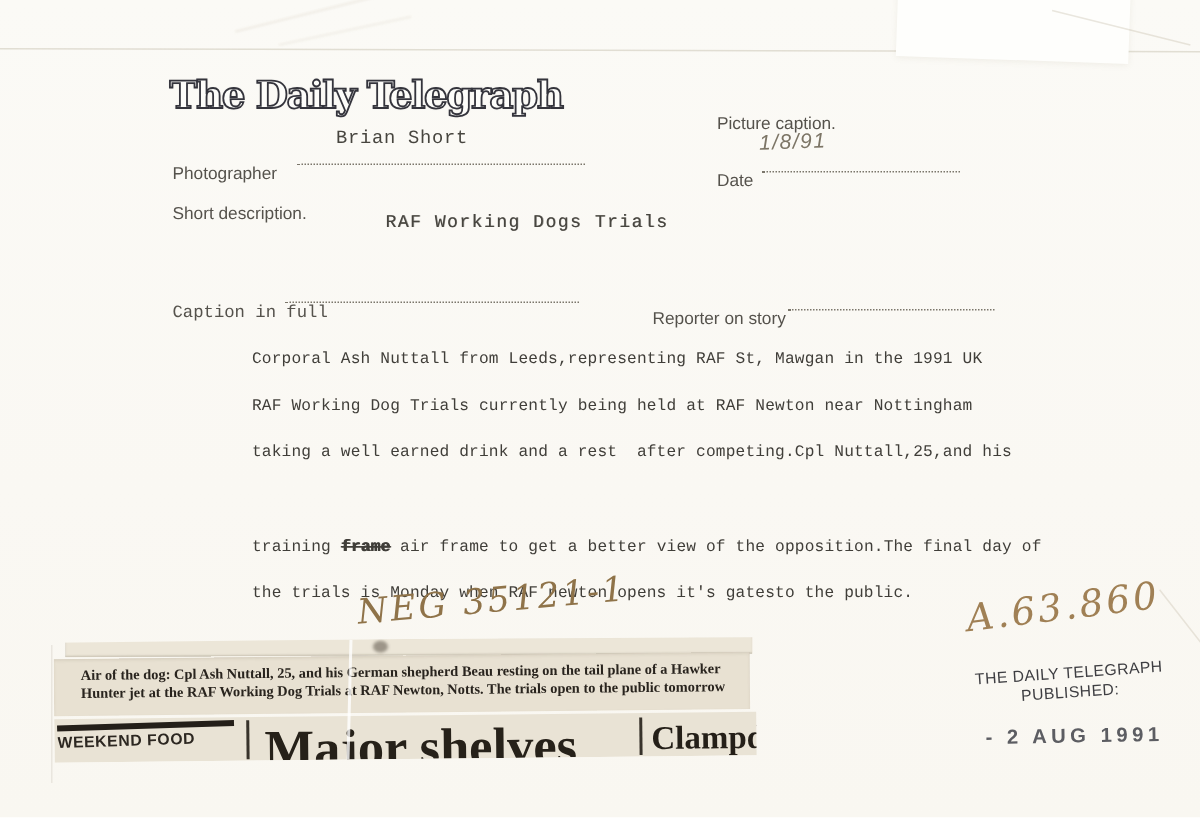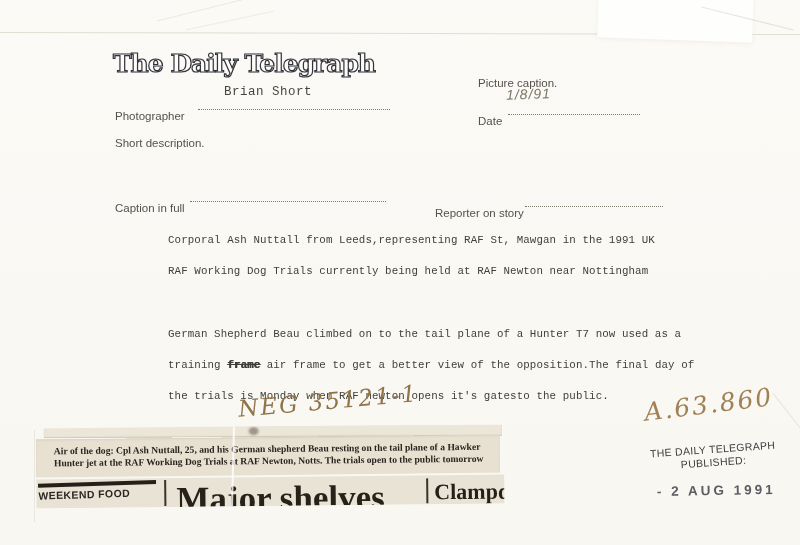--- a/index.html
+++ b/index.html
@@ -91,31 +91,32 @@
   <div class="leader" style="left:198px;top:108px;width:192px;"></div>
   <div class="typed photographer-value">Brian Short</div>
 
   <div class="label" style="left:478px;top:65px;">Picture caption.</div>
 
   <div class="label" style="left:478px;top:103px;">Date</div>
   <div class="leader" style="left:508px;top:113px;width:132px;"></div>
   <div class="date-value">1/8/91</div>
 
   <div class="label" style="left:115px;top:125px;">Short description.</div>
+  <div class="typed shortdesc-value">RAF Working Dogs Trials</div>
 
-  <div class="label" style="left:115px;top:190px;">Caption in full</div>
+  <div class="label" style="left:115px;top:190px;font-family:Liberation Mono, monospace;">Caption in full</div>
   <div class="leader" style="left:190px;top:200px;width:196px;"></div>
 
   <div class="label" style="left:435px;top:195px;">Reporter on story</div>
   <div class="leader" style="left:525px;top:205px;width:138px;"></div>
 
   <div class="caption-body"><span>Corporal Ash Nuttall from Leeds,representing RAF St, Mawgan in the 1991 UK</span><br>
 <span>RAF Working Dog Trials currently being held at RAF Newton near Nottingham</span><br>
+<span>taking a well earned drink and a rest  after competing.Cpl Nuttall,25,and his</span><br>
 <br>
-<span>German Shepherd Beau climbed on to the tail plane of a Hunter T7 now used as a</span><br>
 <span><span>training </span><span class="struck">frame</span><span> air frame to get a better view of the opposition.The final day of</span></span><br>
 <span>the trials is Monday when RAF newton opens it's gatesto the public.</span></div>
 
   <div class="handwriting neg-number">NEG 35121-1</div>
   <div class="handwriting archive-number">A.63.860</div>
 
   <div class="stamp">
     <div>THE DAILY TELEGRAPH</div>
     <div>PUBLISHED:</div>
   </div>

